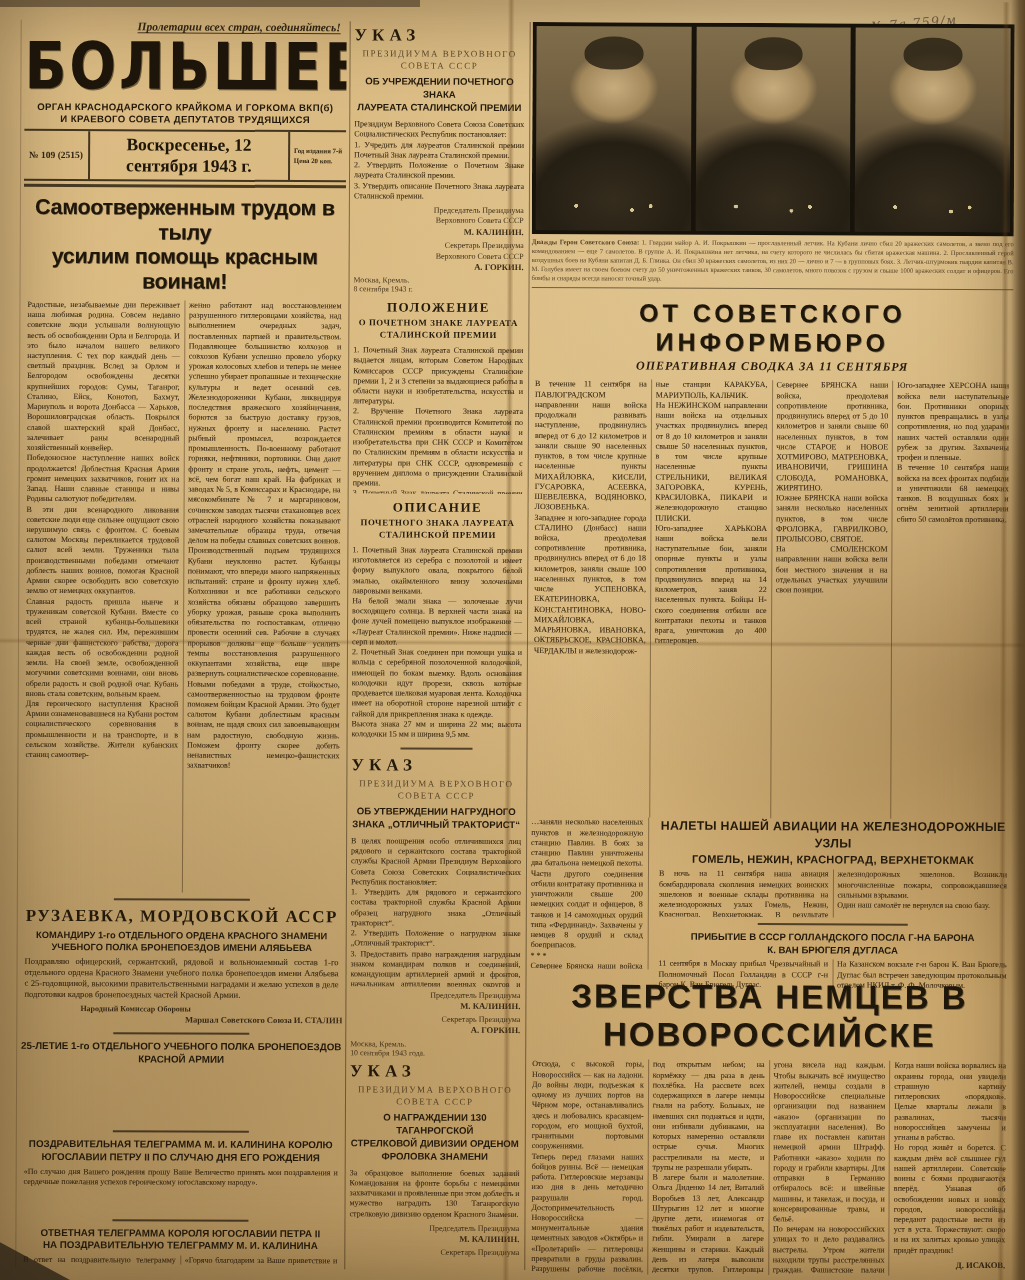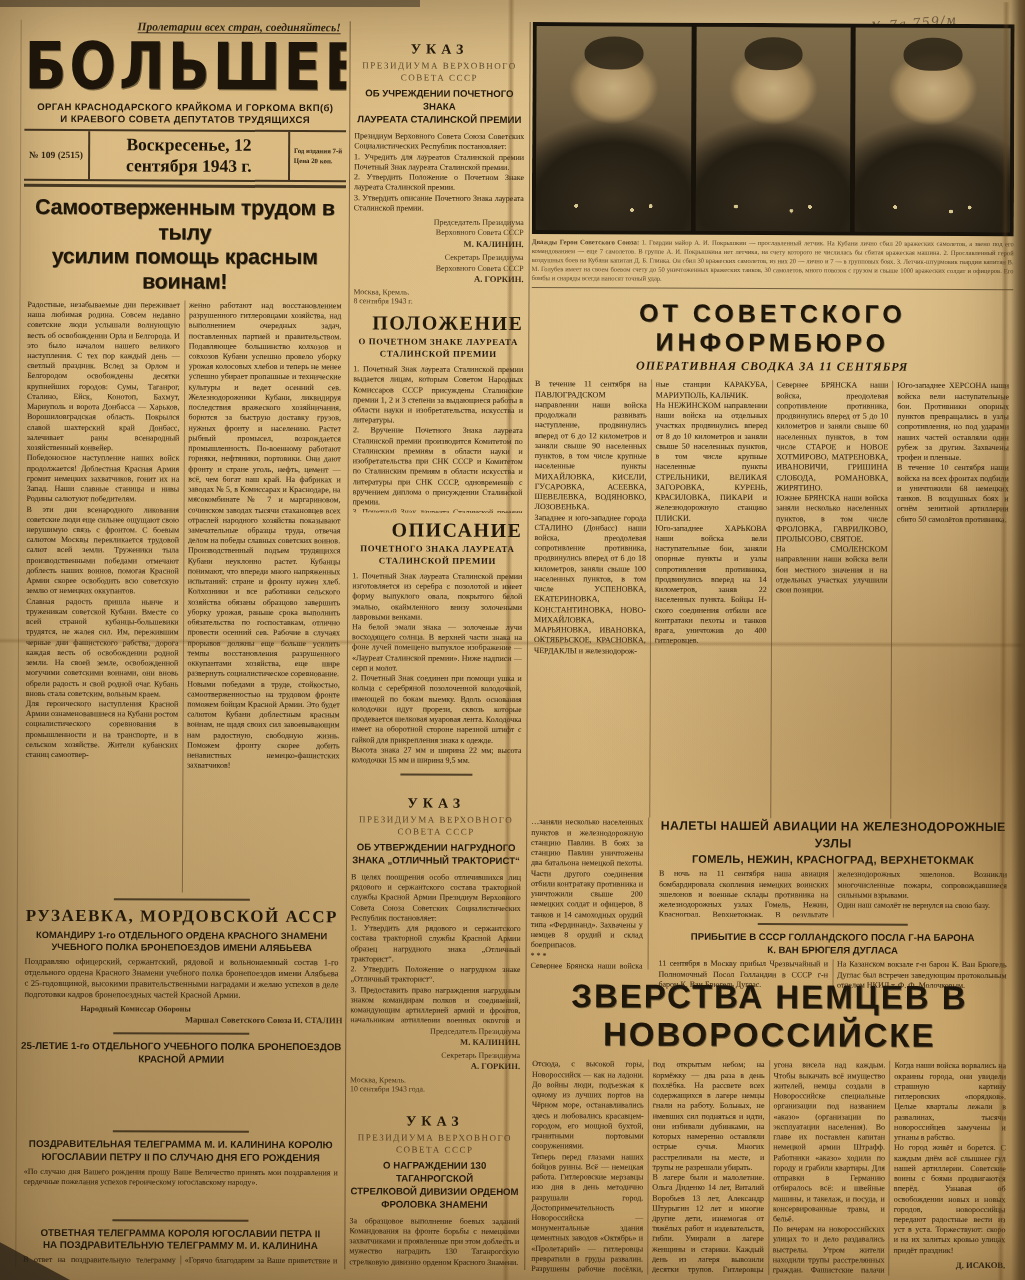--- a/index.html
+++ b/index.html
@@ -56,25 +56,25 @@
   .issue-date{flex:1;font-weight:bold;font-size:17.5px;text-align:center;padding:3px 2px;display:flex;align-items:center;justify-content:center;color:#1f160a;}
   .issue-price{font-size:6.8px;font-weight:bold;border-left:2px solid rgba(30,20,8,.8);
     padding:3px 4px;display:flex;flex-direction:column;justify-content:center;line-height:1.5;white-space:nowrap;}
   
   .lead-head{font-family:"Liberation Sans",sans-serif;font-weight:bold;font-size:21.5px;
     text-align:center;line-height:1.15;color:#20170b;margin:8px 0 6px;letter-spacing:-.3px;
     text-shadow:.6px .6px 0 rgba(32,23,11,.5);}
   .sec-serif-head{font-size:17px;font-weight:bold;text-align:center;letter-spacing:1.5px;color:#241a0c;}
   .sec-sub{font-family:"Liberation Sans",sans-serif;font-weight:bold;font-size:9.3px;
     text-align:center;line-height:1.3;margin:3px 0;color:#241a0c;}
-  .ukaz-t{font-size:14px;font-weight:bold;text-align:center;letter-spacing:5px;color:#241a0c;margin-top:20px;}
+  .ukaz-t{font-size:17px;font-weight:bold;letter-spacing:5px;color:#241a0c;margin-top:4px;}
   .ukaz-org{font-size:9px;text-align:center;letter-spacing:1.5px;color:rgba(45,31,13,.75);line-height:1.35;margin:2px 0 4px;}
   .ukaz-sub{font-family:"Liberation Sans",sans-serif;font-weight:bold;font-size:9.6px;
     text-align:center;line-height:1.35;margin:3px 0 5px;color:#241a0c;}
-  .mid-sec-t{font-size:20px;font-weight:bold;text-align:right;letter-spacing:1.5px;margin-top:6px;color:#241a0c;}
+  .mid-sec-t{font-size:13px;font-weight:bold;text-align:center;letter-spacing:1.5px;margin-top:6px;color:#241a0c;}
   .mid-sec-sub{font-size:8.8px;font-weight:bold;text-align:center;letter-spacing:.6px;line-height:1.35;margin:2px 0 4px;color:#241a0c;}
   
   .photo-row{display:flex;gap:5px;background:#17120a;padding:4px;height:204px;}
   .portrait{flex:1;position:relative;overflow:hidden;
     background:
       radial-gradient(ellipse 40% 25% at 50% 30%, #c6ad7e 0%, #a3885b 55%, rgba(0,0,0,0) 72%),
       radial-gradient(ellipse 70% 40% at 50% 85%, #352c1d 0%, #241e13 70%, rgba(0,0,0,0) 100%),
       linear-gradient(180deg,#806d4a 0%,#6f5d40 40%,#332a1b 100%);}
   .portrait::before{content:"";position:absolute;top:5%;left:31%;width:38%;height:16%;
     background:#2b2315;border-radius:50% 50% 45% 45%;opacity:.85;}

